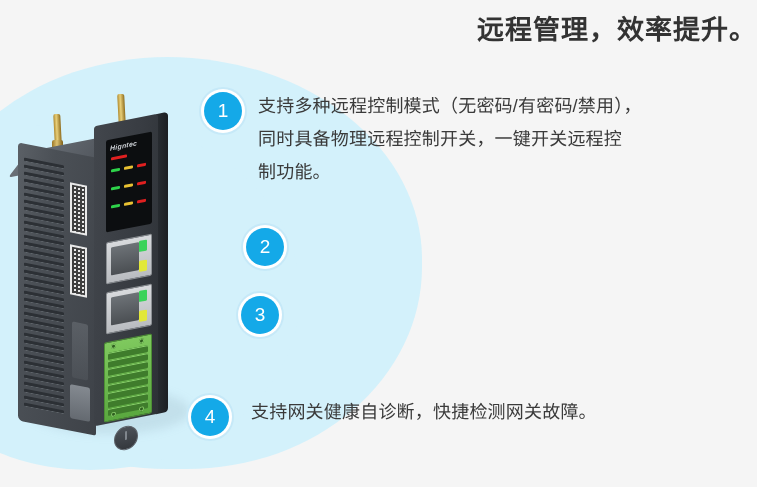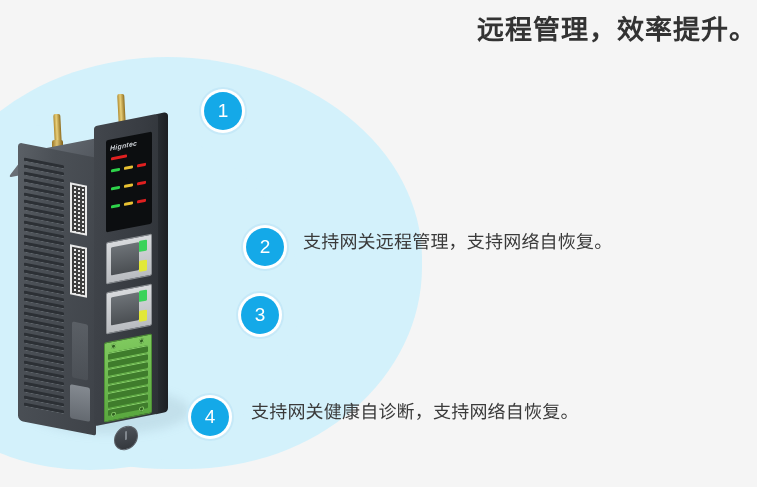--- a/index.html
+++ b/index.html
@@ -465,30 +465,32 @@
         <div class="t-screw" style="left: 6px; top: 70px;"></div>
         <div class="t-screw" style="left: 34px; top: 70px;"></div>
       </div>
     <div class="power-btn"></div>
   </div>
 
   <div class="features">
 
     <div class="feature f1">
       <div class="badge">1</div>
+      <div class="ftext">支持多种远程控制模式（无密码/有密码/禁用），
+同时具备物理远程控制开关，一键开关远程控
+制功能。</div>
     </div>
 
     <div class="feature f2">
       <div class="badge">2</div>
-      <div class="ftext">支持网关远程管理，支持网络自恢复。</div>
     </div>
 
     <div class="feature f3">
       <div class="badge">3</div>
     </div>
 
     <div class="feature f4">
       <div class="badge">4</div>
-      <div class="ftext">支持网关健康自诊断，支持网络自恢复。</div>
+      <div class="ftext">支持网关健康自诊断，快捷检测网关故障。</div>
     </div>
 
   </div>
 </div>
 
 </body></html>

